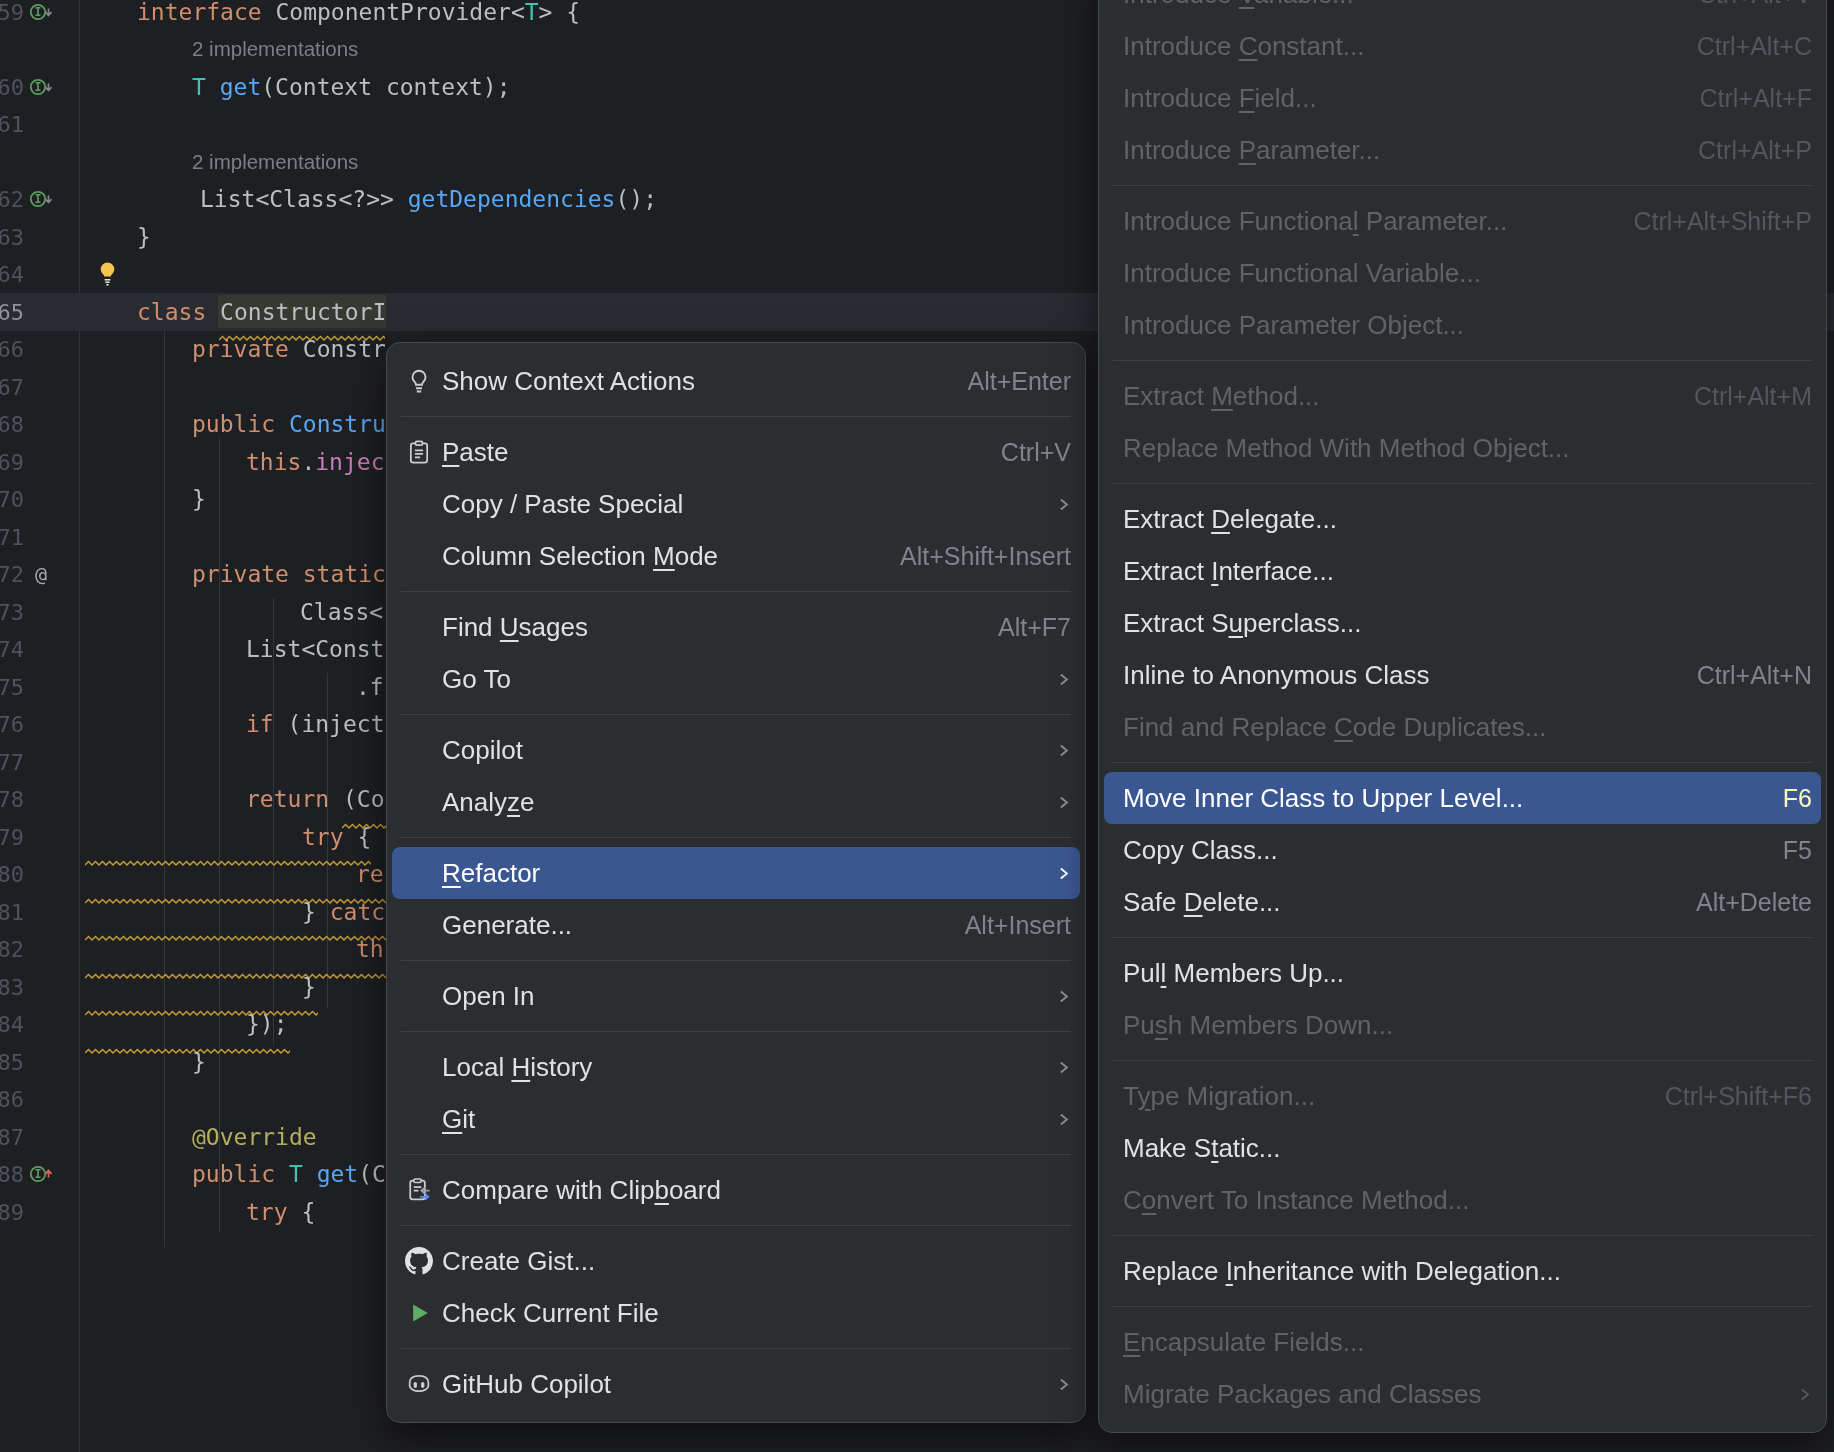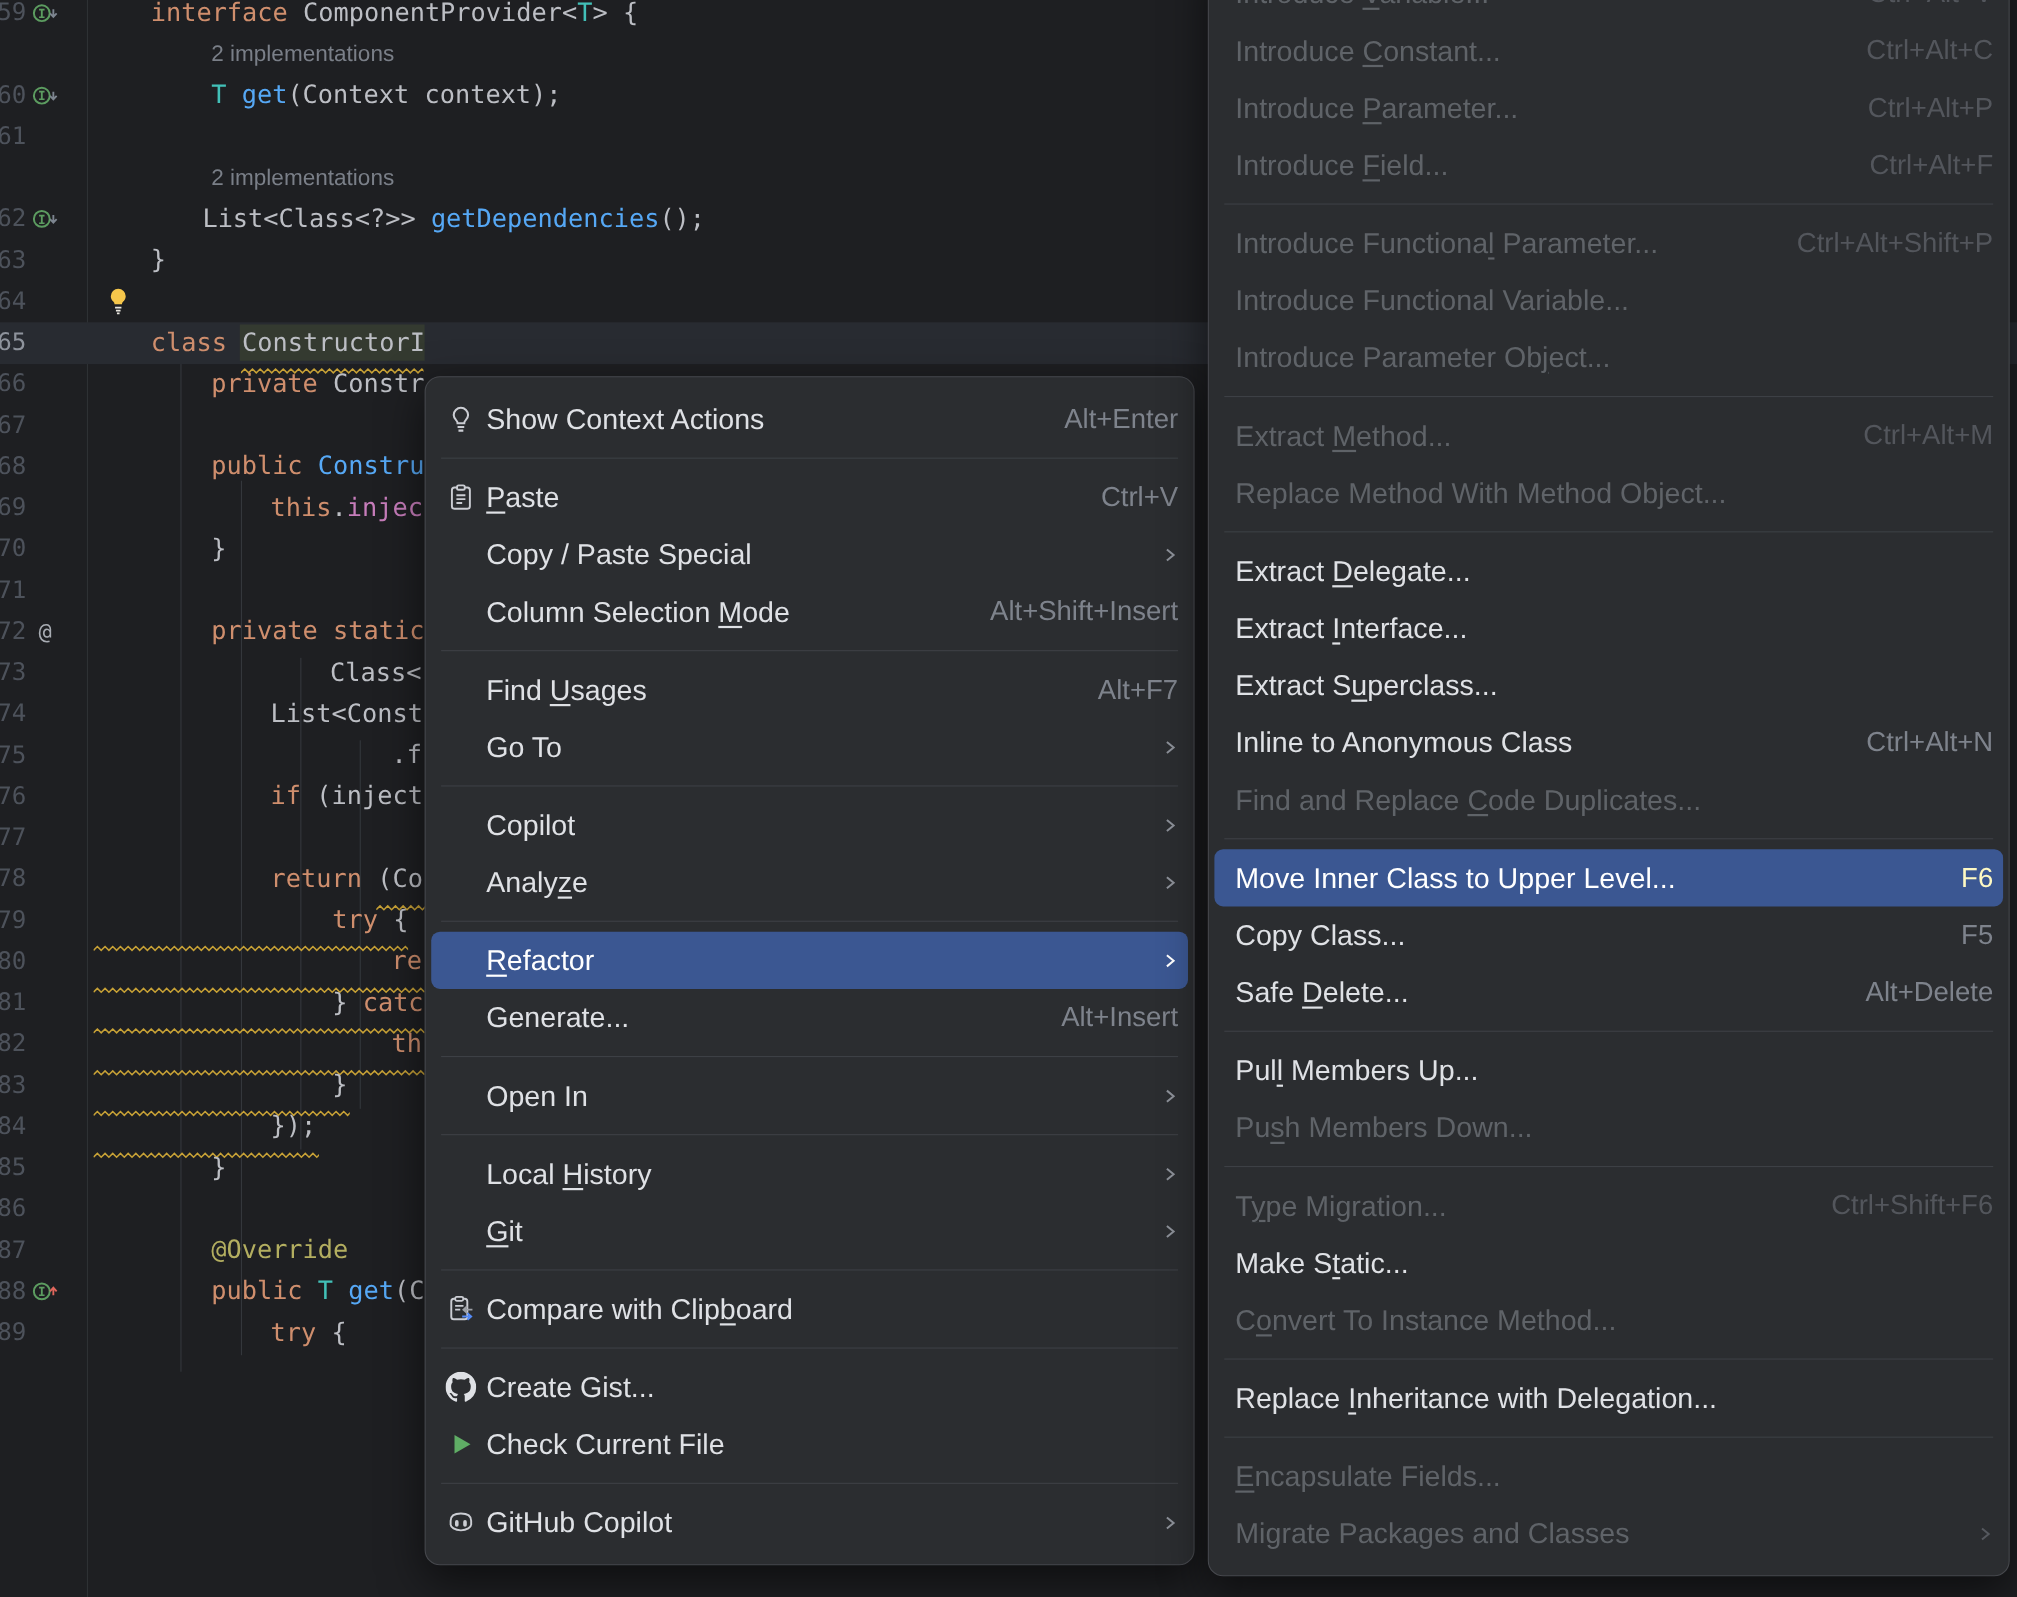--- a/index.html
+++ b/index.html
@@ -100,21 +100,21 @@
         </div>
         <div class="code-row">
           <div class="lnum">62</div>
           <div class="gicon" style="left: 28px;">
             <svg width="26" height="26" viewBox="0 0 26 26">
               <circle cx="10" cy="13" r="7.2" fill="none" stroke="#5C9C60" stroke-width="1.8"></circle>
               <text x="10" y="17.3" font-size="11.5" font-family="DejaVu Sans Mono, monospace" fill="#5C9C60" text-anchor="middle" font-weight="bold">I</text>
               <path d="M20.5 9.5v6.6m-3-3l3 3.3 3-3.3" stroke="#7D8590" stroke-width="1.7" fill="none"></path>
             </svg>
           </div>
-          <div class="code-text" style="left: 184px; text-align: center;"><span class="c-pln">List&lt;Class&lt;?&gt;&gt; </span><span class="c-mth">getDependencies</span><span class="c-pln">();</span></div>
+          <div class="code-text" style="left: 200px; text-align: center;"><span class="c-pln">List&lt;Class&lt;?&gt;&gt; </span><span class="c-mth">getDependencies</span><span class="c-pln">();</span></div>
         </div>
         <div class="code-row">
           <div class="lnum">63</div>
           <div class="code-text" style="left: 137px;"><span class="c-pln">}</span></div>
         </div>
         <div class="code-row">
           <div class="lnum">64</div>
           <div class="gicon" style="left: 96px;">
             <svg width="23" height="27" viewBox="0 0 23 27">
               <path d="M11.5 2a6.8 6.8 0 0 1 6.8 6.8c0 2.4-1.3 3.8-2.3 4.9-.8.8-1.1 1.4-1.1 2.4H8.1c0-1-.3-1.6-1.1-2.4-1-1.1-2.3-2.5-2.3-4.9A6.8 6.8 0 0 1 11.5 2z" fill="#F5C64B"></path>
@@ -446,28 +446,28 @@
         <span class="mi-label">Introduce <u>V</u>ariable...</span>
         <span class="mi-spacer"></span>
         <span class="mi-shortcut">Ctrl+Alt+V</span>
       </div>
       <div class="menu-item disabled">
         <span class="mi-label">Introduce <u>C</u>onstant...</span>
         <span class="mi-spacer"></span>
         <span class="mi-shortcut">Ctrl+Alt+C</span>
       </div>
       <div class="menu-item disabled">
+        <span class="mi-label">Introduce <u>F</u>ield...</span>
+        <span class="mi-spacer"></span>
+        <span class="mi-shortcut">Ctrl+Alt+F</span>
+      </div>
+      <div class="menu-item disabled">
         <span class="mi-label">Introduce <u>P</u>arameter...</span>
         <span class="mi-spacer"></span>
         <span class="mi-shortcut">Ctrl+Alt+P</span>
-      </div>
-      <div class="menu-item disabled">
-        <span class="mi-label">Introduce <u>F</u>ield...</span>
-        <span class="mi-spacer"></span>
-        <span class="mi-shortcut">Ctrl+Alt+F</span>
       </div>
       <div class="menu-sep"></div>
       <div class="menu-item disabled">
         <span class="mi-label">Introduce Functiona<u>l</u> Parameter...</span>
         <span class="mi-spacer"></span>
         <span class="mi-shortcut">Ctrl+Alt+Shift+P</span>
       </div>
       <div class="menu-item disabled">
         <span class="mi-label">Introduce Functional Variable...</span>
         <span class="mi-spacer"></span>

